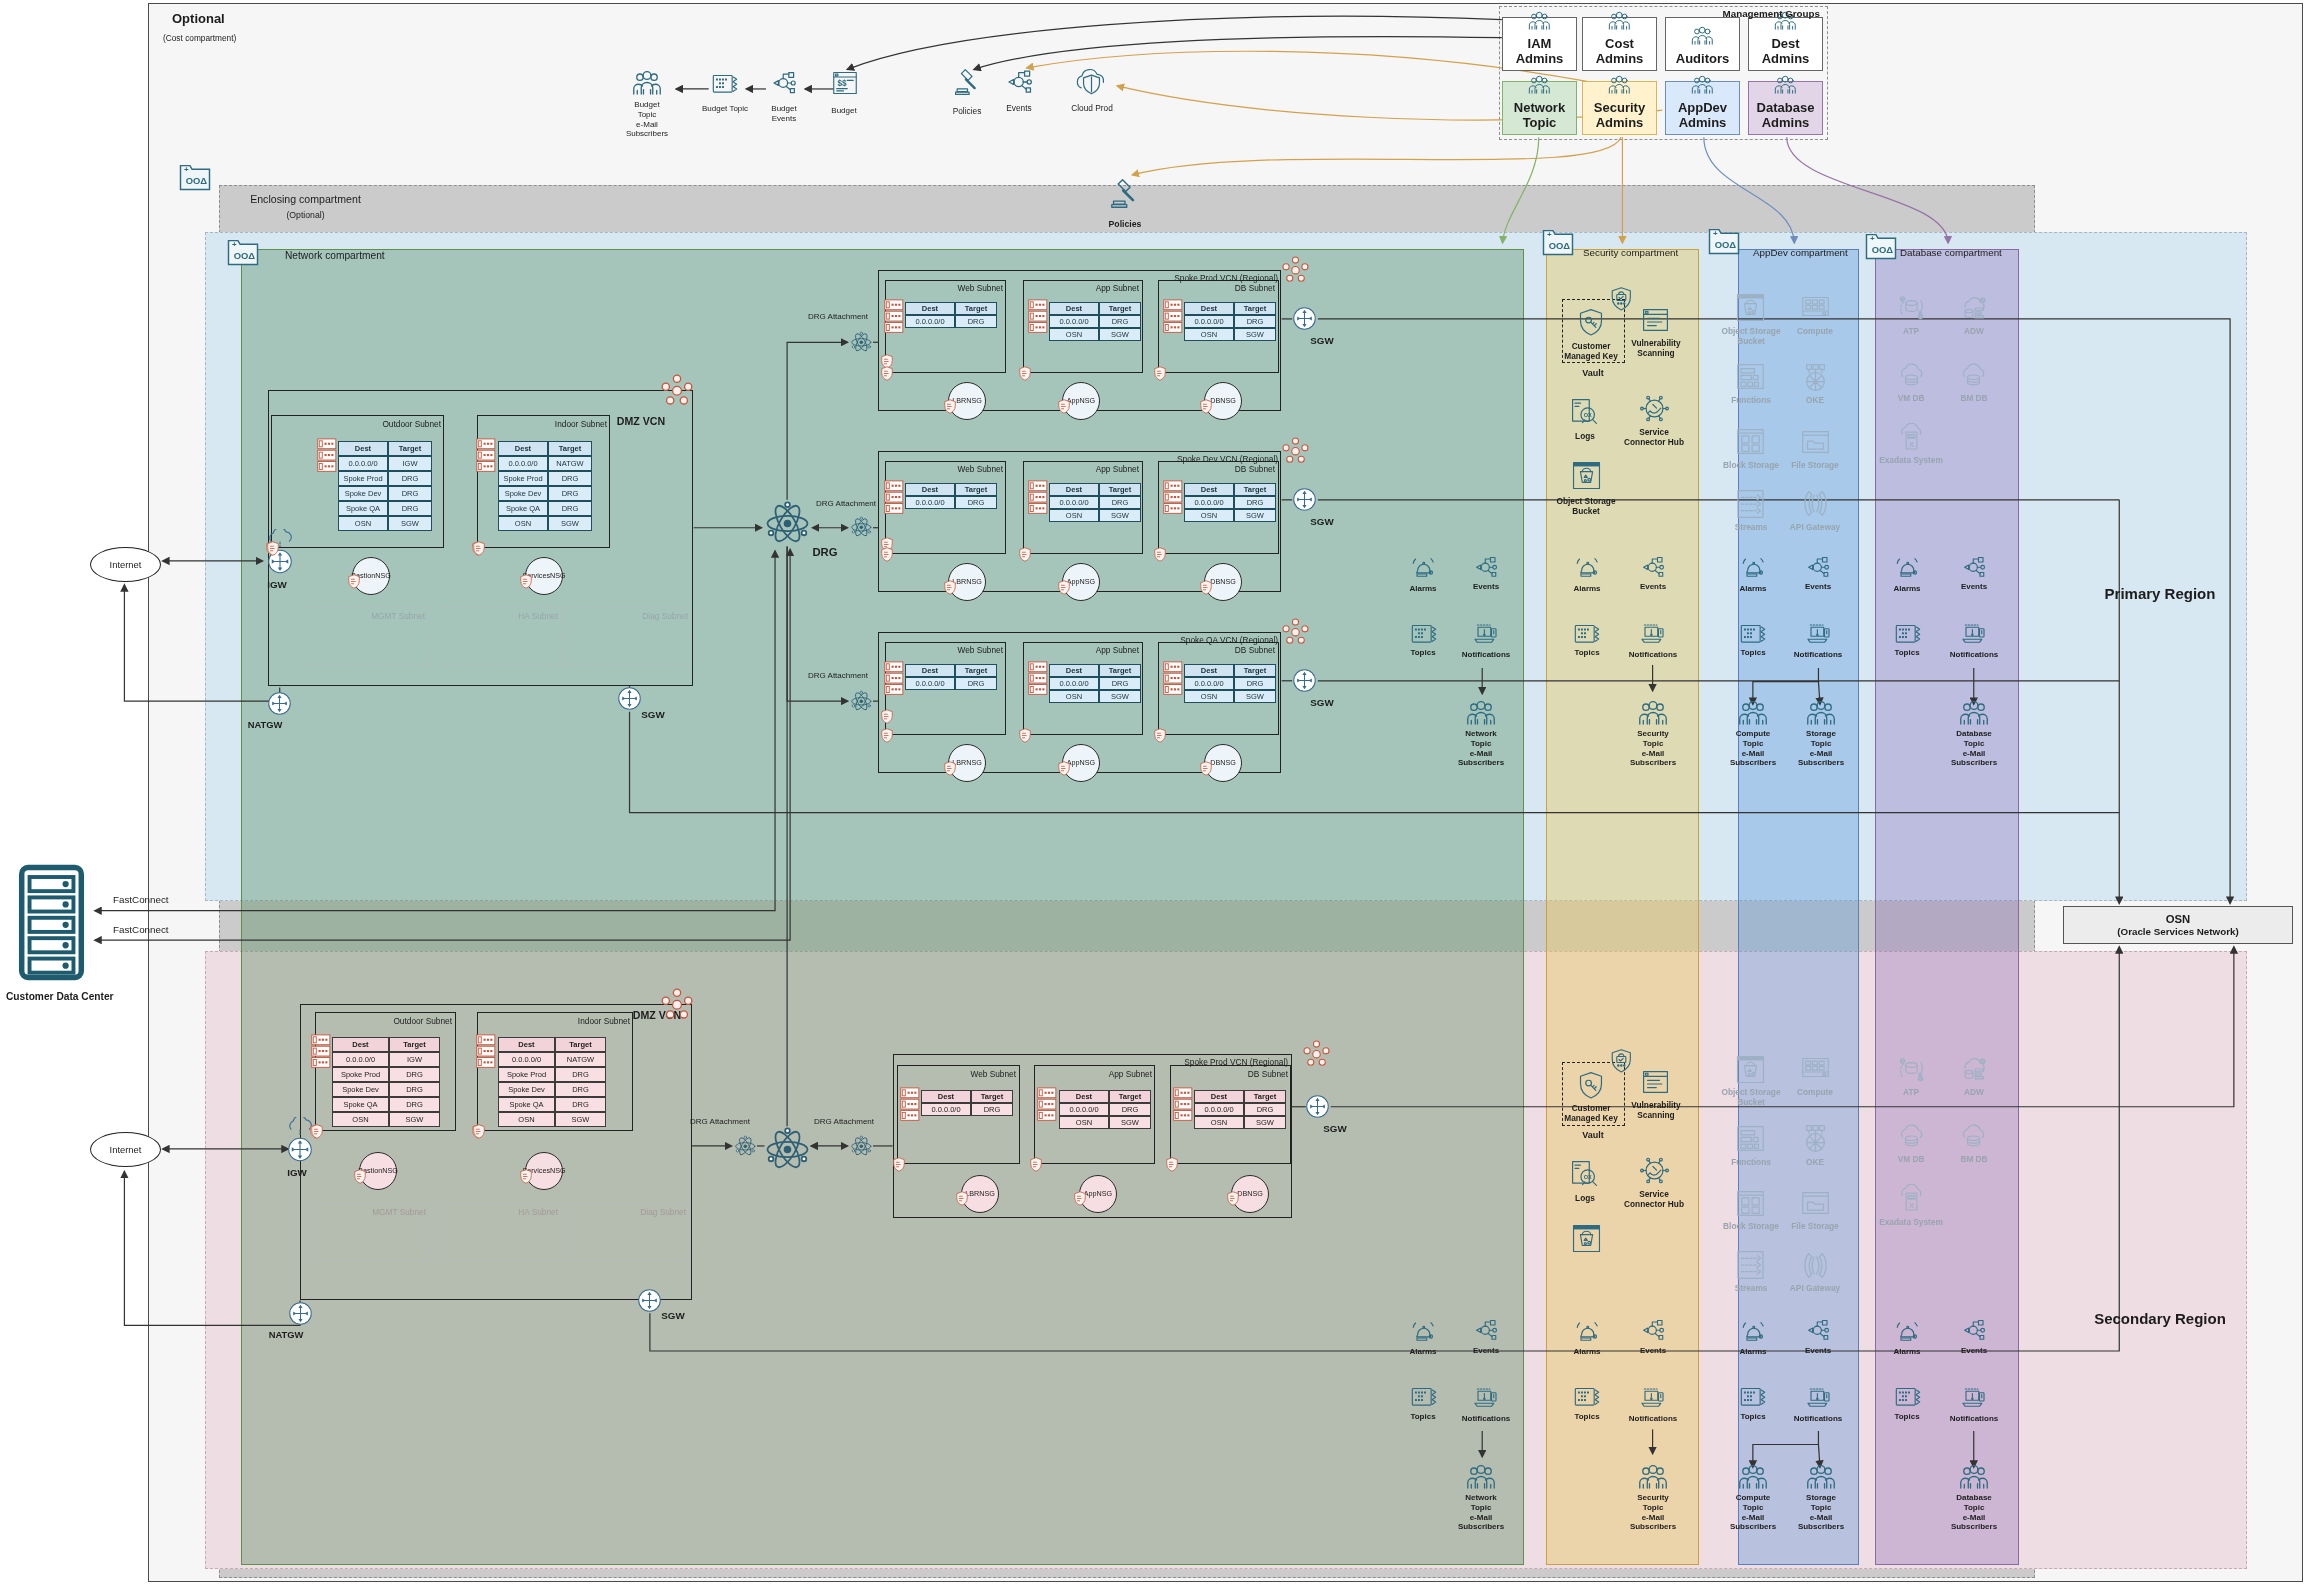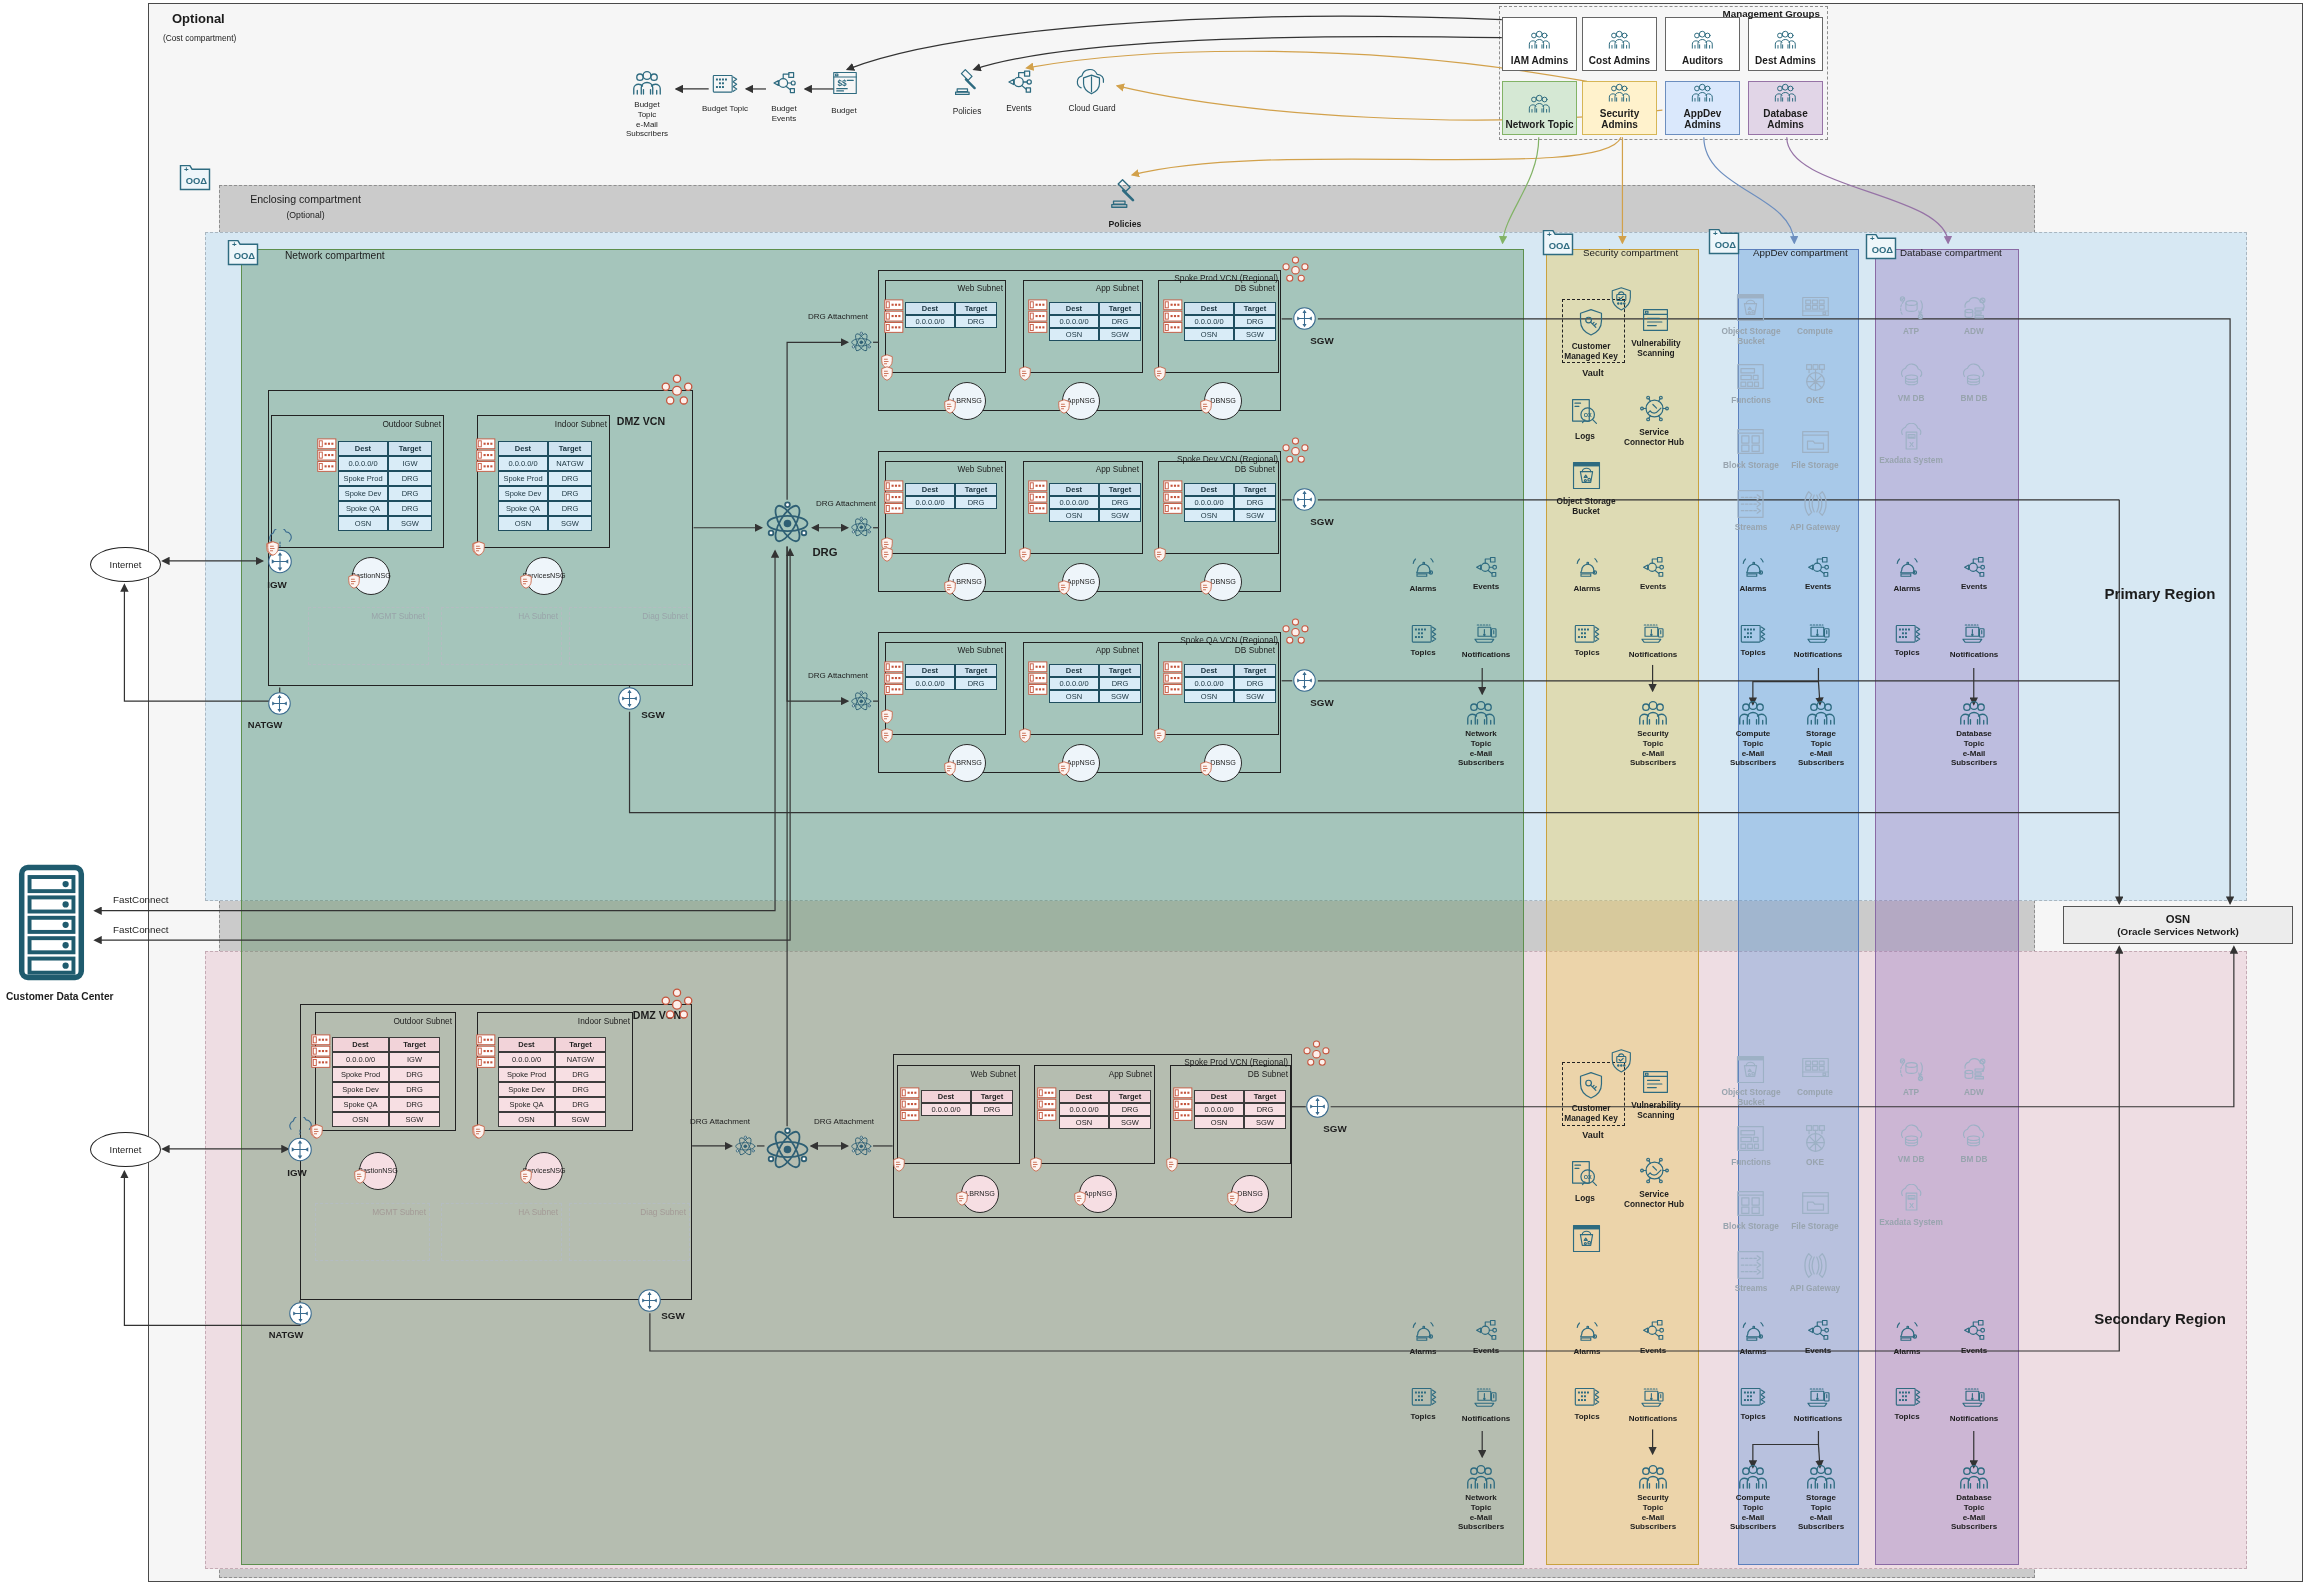--- a/index.html
+++ b/index.html
@@ -26,21 +26,21 @@
   .dashed-thin{border:1.1px dashed #8f8f8f}
   .blabel{position:absolute;white-space:nowrap;z-index:4}
   .node{position:absolute;z-index:4}
   .nlabel{position:absolute;text-align:center;line-height:1.22;z-index:4;white-space:nowrap}
   .nsg{position:absolute;border:1.1px solid #2b2b2b;border-radius:50%;display:flex;
     align-items:center;justify-content:center;text-align:center;
     font-size:7.2px;line-height:1.15;z-index:4}
   .nsg-p{background:#eef5fa}.nsg-s{background:#f6dee3}
   .admin{position:absolute;border:0.8px solid #666;display:flex;flex-direction:column;
     align-items:center;justify-content:flex-end;padding-bottom:3.8px;gap:6px;
-    font-size:10px;font-weight:bold;text-align:center;box-sizing:border-box;z-index:4}
+    font-size:13px;font-weight:bold;text-align:center;box-sizing:border-box;z-index:4}
   .rt{position:absolute;z-index:4;font-size:7.5px}
   .rt .r{display:flex}
   .rt .c{box-sizing:border-box;display:flex;align-items:center;justify-content:center;
     text-align:center;overflow:hidden}
   .rt-p .c{border:0.8px solid #1f4e5f;background:#d9ecf7;color:#18323e}
   .rt-p .hd .c{background:#cfe3f0;font-weight:bold}
   .rt-s .c{border:0.8px solid #3c3c3c;background:#f7dfe3;color:#222}
   .rt-s .hd .c{background:#f2d3d9;font-weight:bold}
   .rticon{position:absolute;z-index:4}
   .osn{position:absolute;left:2063px;top:906px;width:228px;height:36px;background:#ececec;
@@ -2278,21 +2278,21 @@
       <div class="node" style="left: 1074px; top: 67px;">
         <svg width="35" height="29" viewBox="0 0 44 36" xmlns="http://www.w3.org/2000/svg">
           <g fill="none" stroke="#2e6b80" stroke-width="1.5" stroke-linecap="round" stroke-linejoin="round">
             <path d="M9,26 a8,8 0 0 1 1,-15 a10,10 0 0 1 19,-2 a8,8 0 0 1 8,10"></path>
             <path d="M22,10 l10,3.5 v7 c0,7 -4.5,10.5 -10,13 -5.5,-2.5 -10,-6 -10,-13 v-7 z"></path>
             <path d="M22,12 v19"></path>
           </g>
         </svg>
       </div>
       <div class="nlabel" style="left: 1092px; top: 103px; transform: translateX(-50%); font-size: 8.3px; color: rgb(29, 29, 29);">
-        <div>Cloud Guard</div>
+        <div>Cloud Prod</div>
       </div>
       <div class="node" style="left: 1110px; top: 179px;">
         <svg width="30" height="30" viewBox="0 0 34 34" xmlns="http://www.w3.org/2000/svg">
           <g fill="none" stroke="#2e6b80" stroke-width="1.5" stroke-linecap="round" stroke-linejoin="round">
             <rect x="10" y="4" width="12" height="7" transform="rotate(45 16 7.5)"></rect>
             <path d="M15,13 L26,24" stroke-width="3"></path>
             <rect x="4" y="25" width="13" height="3.5"></rect>
             <rect x="2" y="29" width="17" height="3"></rect>
           </g>
         </svg>

